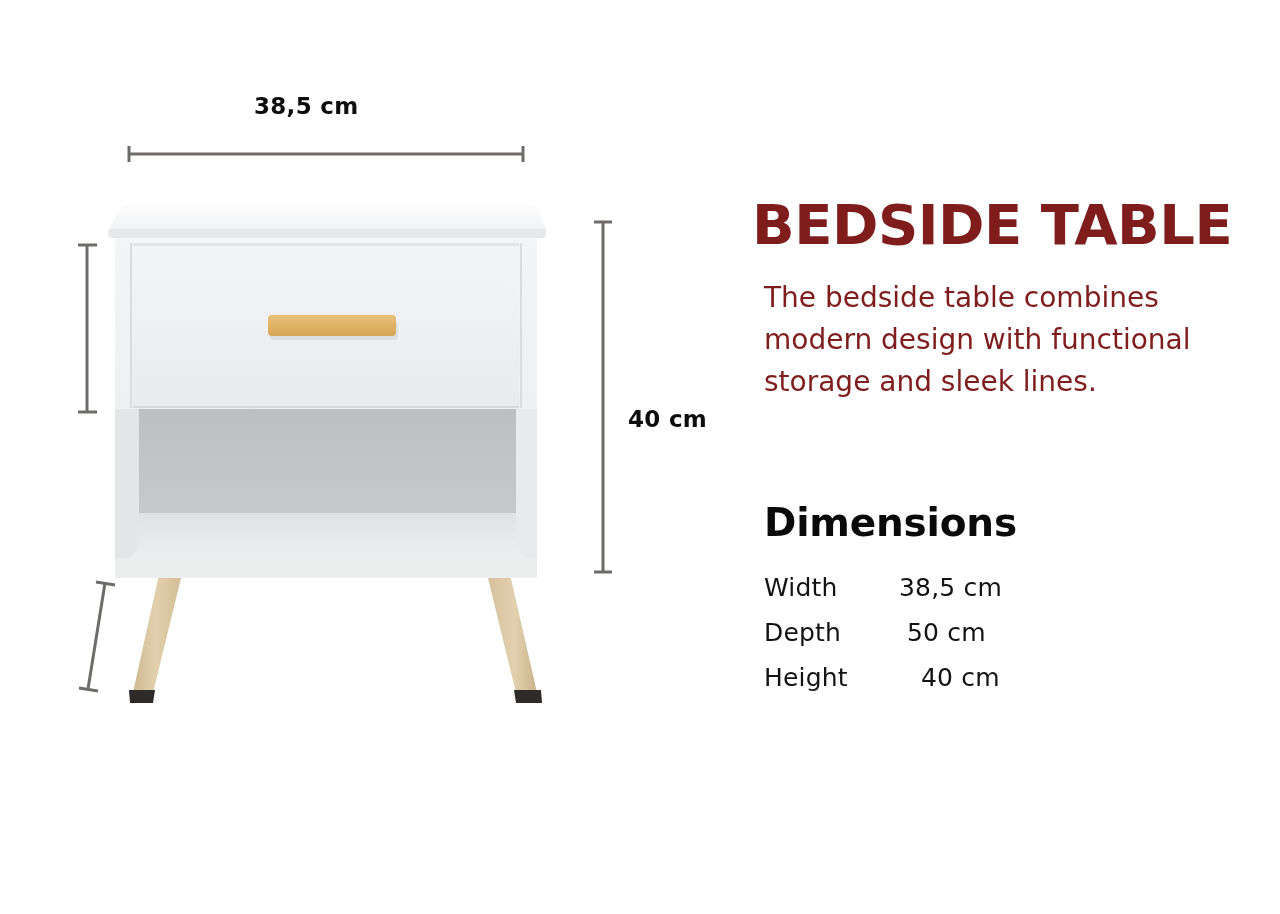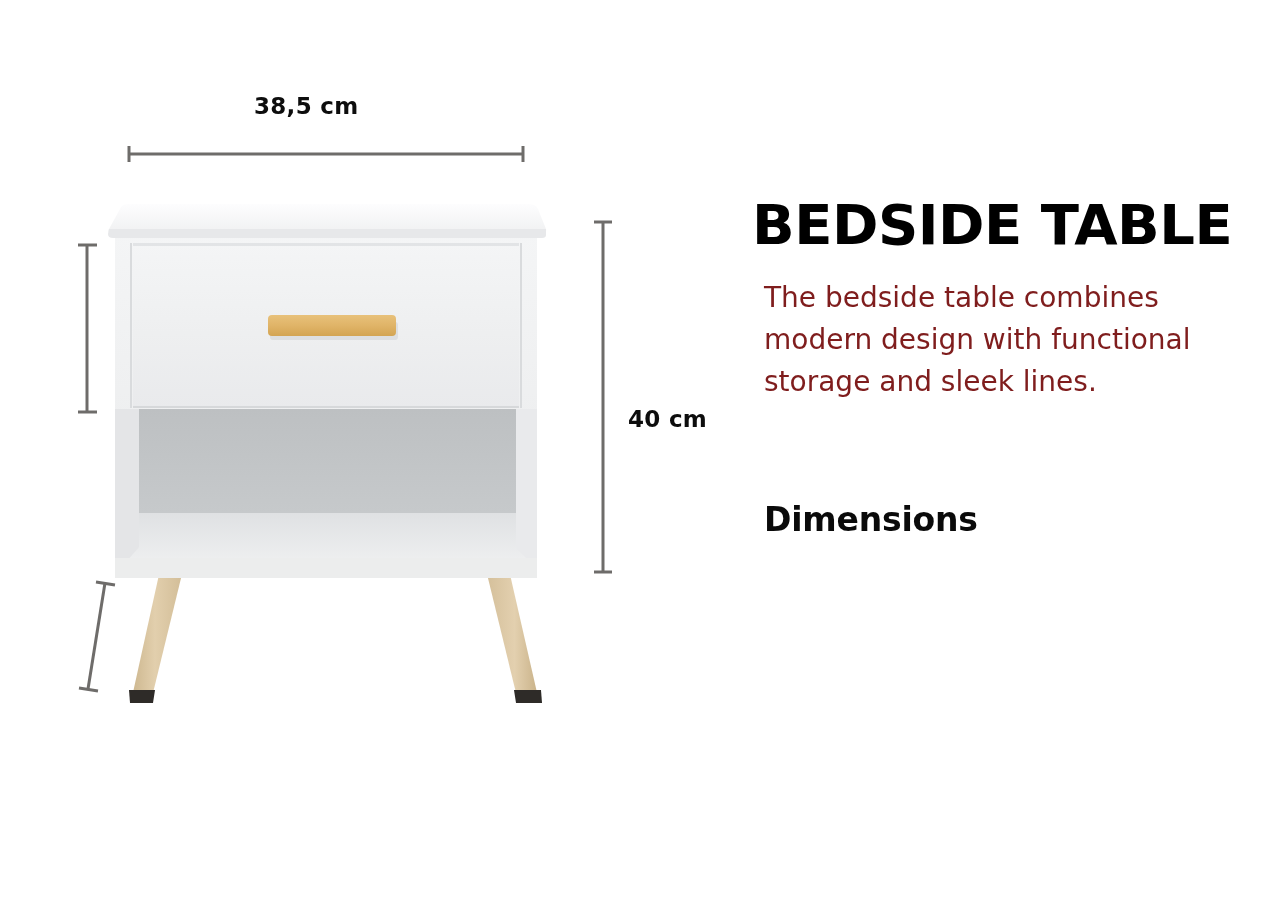--- a/index.html
+++ b/index.html
@@ -56,42 +56,42 @@
     left: 752px;
     top: 196px;
     width: 500px;
   }
   .product-title {
     font-family: "DejaVu Sans", sans-serif;
     font-weight: bold;
     font-size: 56px;
     line-height: 1.05;
     letter-spacing: -0.5px;
-    color: #000000;
+    color: #7f1d1d;
     margin: 0 0 22px 0;
     white-space: nowrap;
   }
   .product-description {
     margin: 0;
     padding-left: 12px;
     font-size: 28px;
     line-height: 1.5;
     color: #7f1d1d;
     font-weight: 400;
     max-width: 470px;
   }
   .dimensions-block {
     position: absolute;
     left: 764px;
     top: 500px;
     width: 420px;
   }
   .dimensions-heading {
     margin: 0 0 28px 0;
-    font-size: 33px;
+    font-size: 39px;
     font-weight: bold;
     letter-spacing: -0.2px;
     color: #0a0a0a;
   }
   .spec-table {
     border-collapse: collapse;
     font-size: 25px;
     color: #131313;
   }
   .spec-table td {
@@ -215,15 +215,31 @@
   </div>
 
   <div class="info-panel">
     <h1 class="product-title">BEDSIDE TABLE</h1>
     <p class="product-description">The bedside table combines modern design with functional storage and sleek lines.</p>
   </div>
 
   <div class="dimensions-block">
     <h2 class="dimensions-heading">Dimensions</h2>
 
+    <table class="spec-table">
+      <tbody>
+        <tr>
+          <td class="spec-name">Width</td>
+          <td class="spec-value">38,5 cm</td>
+        </tr>
+        <tr>
+          <td class="spec-name">Depth</td>
+          <td class="spec-value indent-1">50 cm</td>
+        </tr>
+        <tr>
+          <td class="spec-name">Height</td>
+          <td class="spec-value indent-2">40 cm</td>
+        </tr>
+      </tbody>
+    </table>
   </div>
 
 </div>
 
 </body></html>

